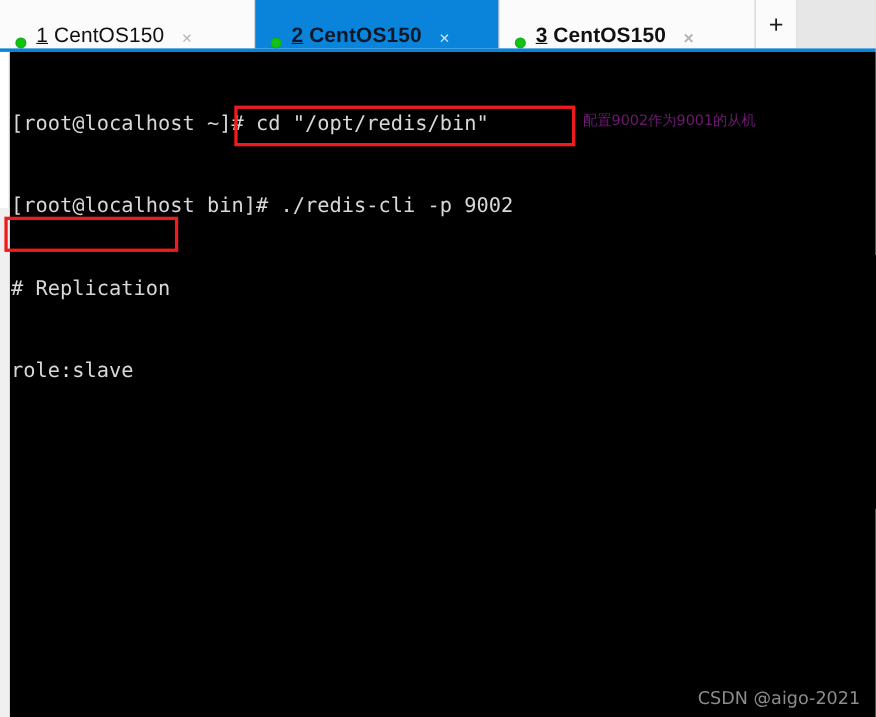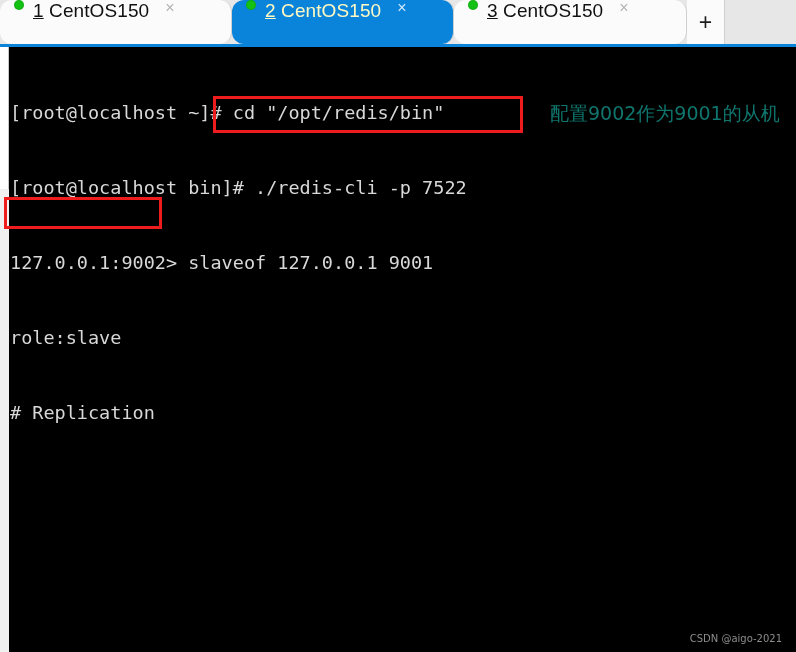--- a/index.html
+++ b/index.html
@@ -21,27 +21,26 @@
     width: 796px;
     height: 44px;
     background: #e7e7e7;
     display: flex;
     align-items: stretch;
     box-sizing: border-box;
   }
   .tab {
     position: relative;
     display: flex;
-    align-items: flex-start;
+    align-items: flex-end;
     box-sizing: border-box;
     background: #fbfbfb;
     border-right: 1px solid #d0d0d0;
     padding: 0 6px 0 14px;
     cursor: default;
-    border-radius: 12px;
   }
   .tab.active {
     background: #0a84da;
   }
   .tab .dot {
     width: 10px;
     height: 10px;
     border-radius: 50%;
     background: #14c214;
     flex: 0 0 auto;
@@ -51,36 +50,36 @@
   .tab .label {
     font-size: 19px;
     color: #111111;
     white-space: nowrap;
     letter-spacing: .1px;
   }
   .tab .label .num {
     text-decoration: underline;
   }
   .tab.active .label {
-    color: #fef9c3;
-    font-weight: normal;
+    color: #0f172a;
+    font-weight: bold;
   }
   .tab .closer {
     font-size: 16px;
     color: #b4b4b4;
     margin-left: 16px;
     margin-right: 4px;
     flex: 0 0 auto;
     line-height: 1;
   }
   .tab.active .closer { color: #cfe7fa; }
 
   #tab1 { left:0;  width: 232px; }
   #tab2 { width: 222px; }
-  #tab3 { width: 233px; }
+  #tab3 { width: 233px; font-weight: bold; }
 
   #newtab {
     width: 38px;
     display: flex;
     align-items: center;
     justify-content: center;
     background: #fbfbfb;
     border-right: 1px solid #d0d0d0;
     font-size: 23px;
     color: #1c1c1c;
@@ -144,34 +143,34 @@
     position: absolute;
     border: 3px solid #ee1c1c;
     box-sizing: border-box;
     pointer-events: none;
   }
   #box-slaveof { left: 213px; top: 96px; width: 310px; height: 37px; }
   #box-role    { left: 4px;  top: 197px; width: 158px; height: 32px; }
 
   #annot-cn {
     position: absolute;
-    left: 550px;
+    left: 530px;
     top: 101px;
     font-family: "DejaVu Sans", sans-serif;
-    font-size: 19px;
-    color: #0f766e;
+    font-size: 13px;
+    color: #701a75;
     white-space: nowrap;
   }
 
   #watermark {
     position: absolute;
     right: 14px;
     bottom: 8px;
     font-family: "DejaVu Sans", sans-serif;
-    font-size: 10px;
+    font-size: 16px;
     color: #8d8d8d;
     white-space: nowrap;
   }
 </style>
 </head>
 <body>
 
 <div id="tabbar">
 
   <div class="tab" id="tab1">
@@ -198,24 +197,23 @@
 <div id="tabunderline"></div>
 
 <div id="terminal">
 
   <div id="scrollstrip">
     <div id="scrollthumb"></div>
   </div>
 
   <div id="screen">
     <div class="line">[root@localhost ~]# cd "/opt/redis/bin"</div>
-    <div class="line">[root@localhost bin]# ./redis-cli -p 7522</div>
-    <div class="line">127.0.0.1:9002&gt; slaveof 127.0.0.1 9001</div>
+    <div class="line">[root@localhost bin]# ./redis-cli -p 9002</div>
+    <div class="line"># Replication</div>
     <div class="line">role:slave</div>
-    <div class="line"># Replication</div>
     
     
     
     
     
     
     
     
     
     

